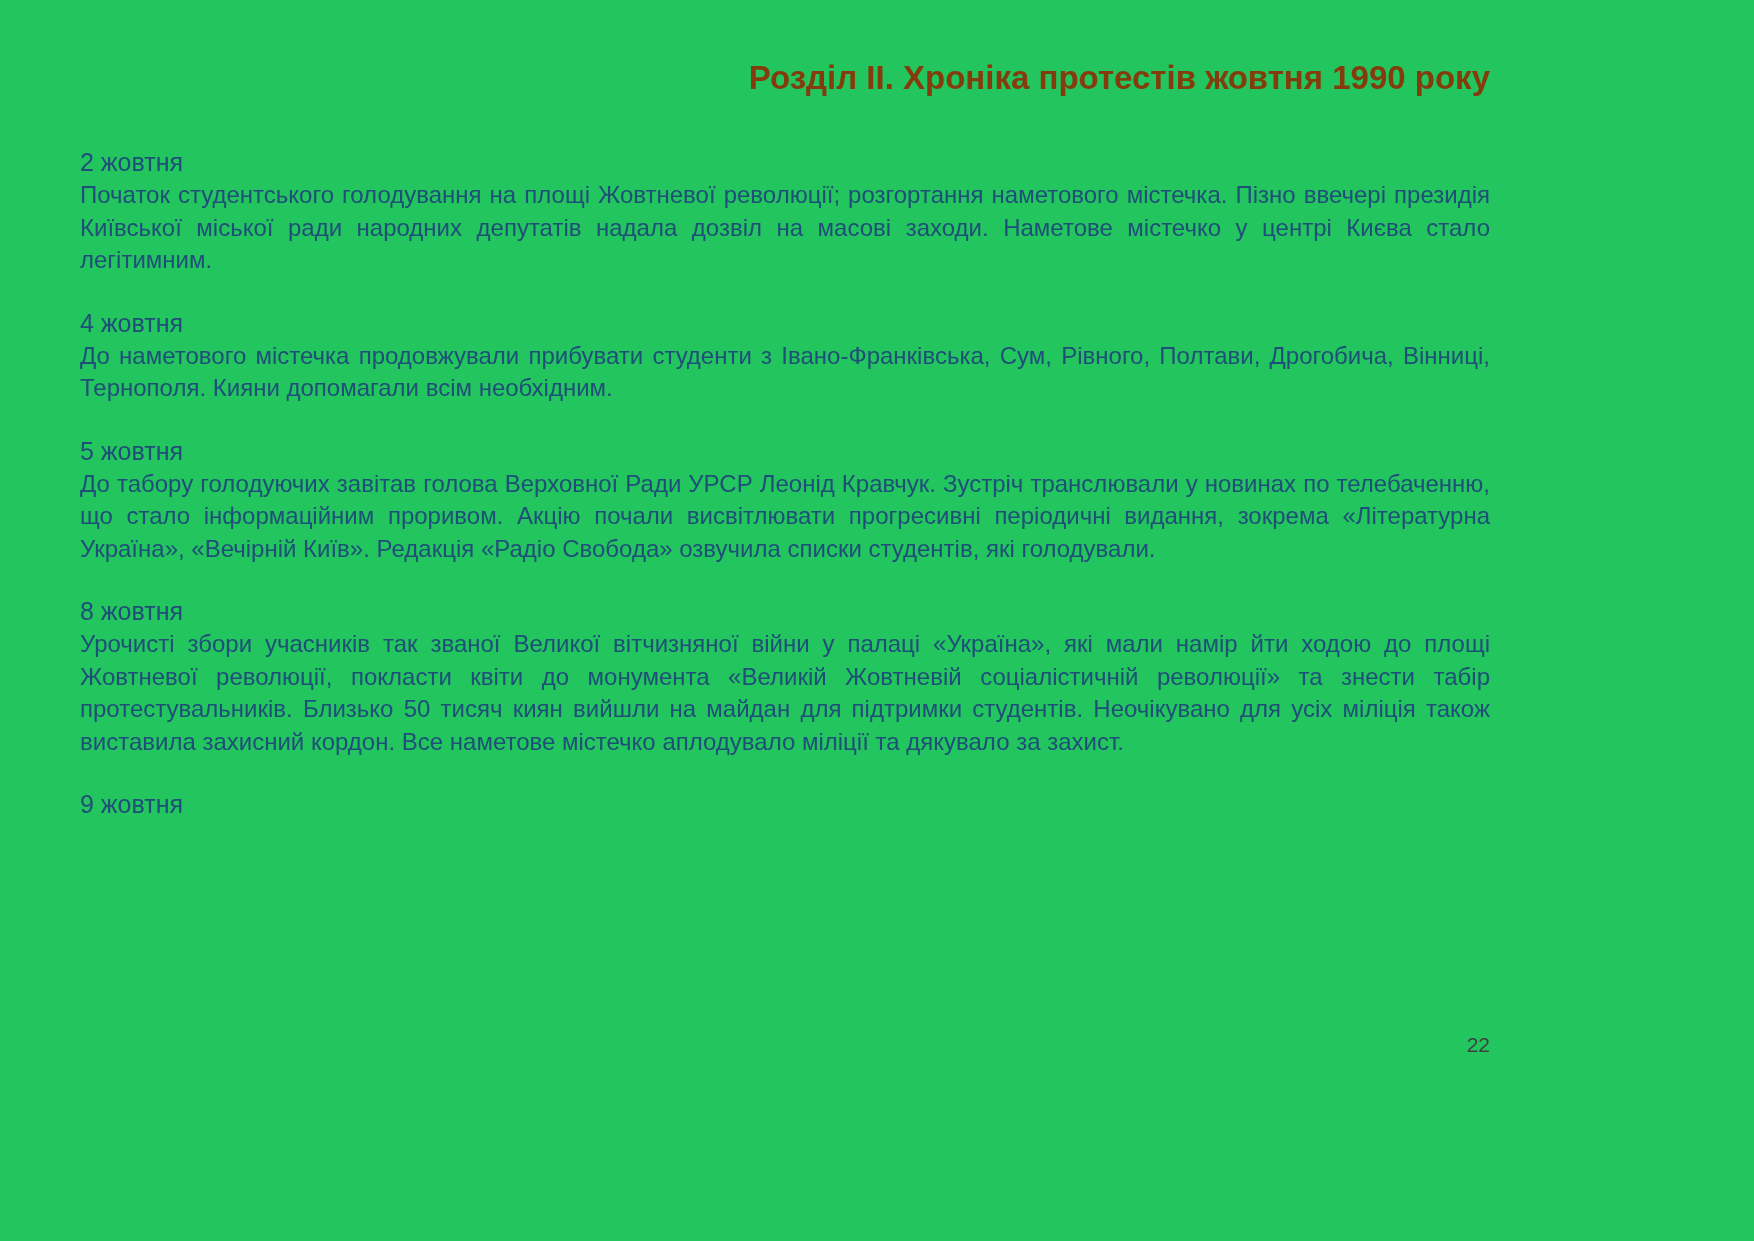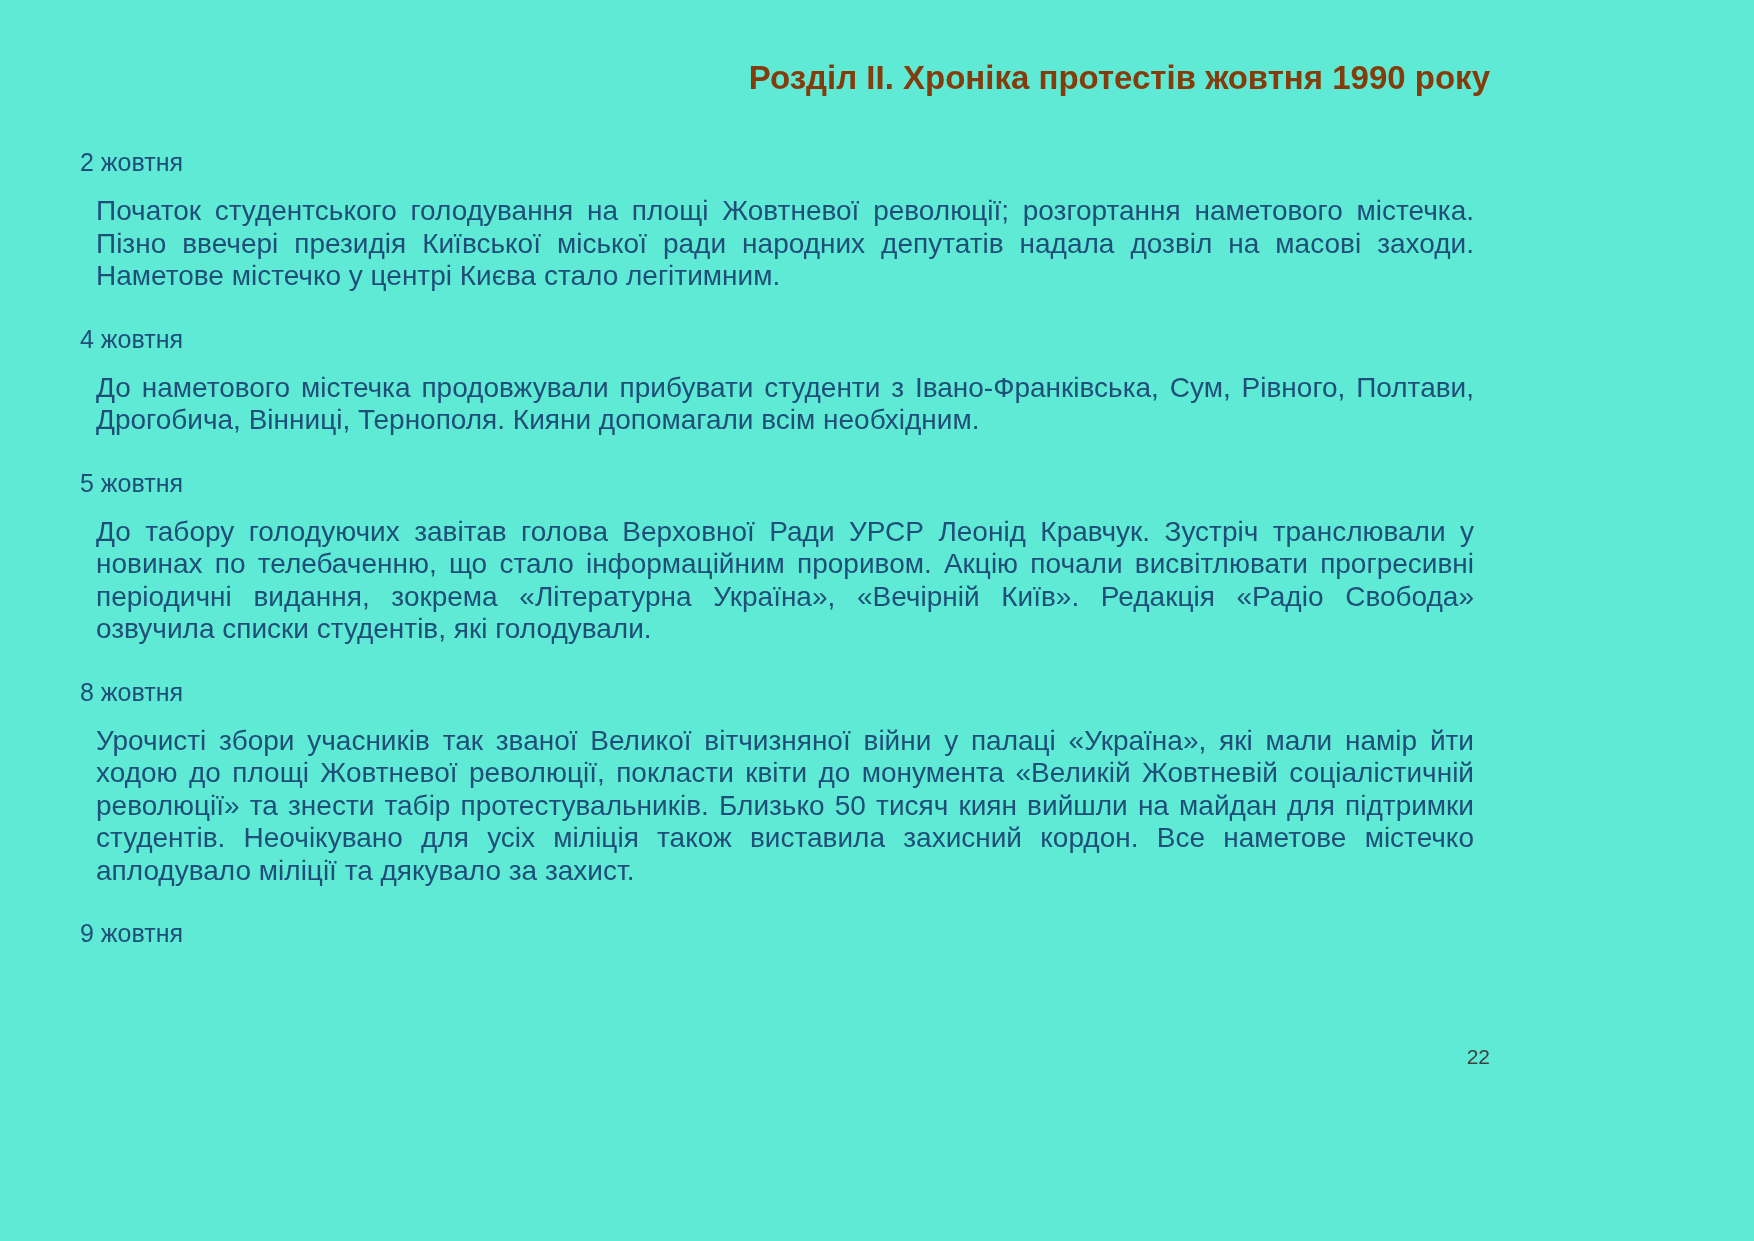--- a/index.html
+++ b/index.html
@@ -4,21 +4,21 @@
 <style>
   html, body {
     margin: 0;
     padding: 0;
     background: #ffffff;
   }
   .page {
     position: relative;
     width: 1754px;
     height: 1241px;
-    background: #5eead4;
+    background: #22c55e;
     font-family: "Liberation Sans", sans-serif;
     overflow: hidden;
   }
   .content {
     position: absolute;
     left: 80px;
     top: 58px;
     width: 1410px;
   }
   .doc-title {
@@ -34,29 +34,29 @@
   }
   .section-date {
     color: #1F4E79;
     font-weight: normal;
     font-size: 25px;
     line-height: 33px;
     margin: 0;
   }
   .section-text {
     color: #1F4E79;
-    font-size: 28px;
+    font-size: 24px;
     line-height: 32.5px;
     text-align: justify;
-    margin: 16px;
+    margin: 0;
   }
   .page-number {
     position: absolute;
     right: 264px;
-    bottom: 172px;
+    bottom: 184px;
     color: #404040;
     font-size: 21px;
     line-height: 24px;
   }
 </style>
 </head>
 <body>
 
 <div class="page">
   <div class="content">

